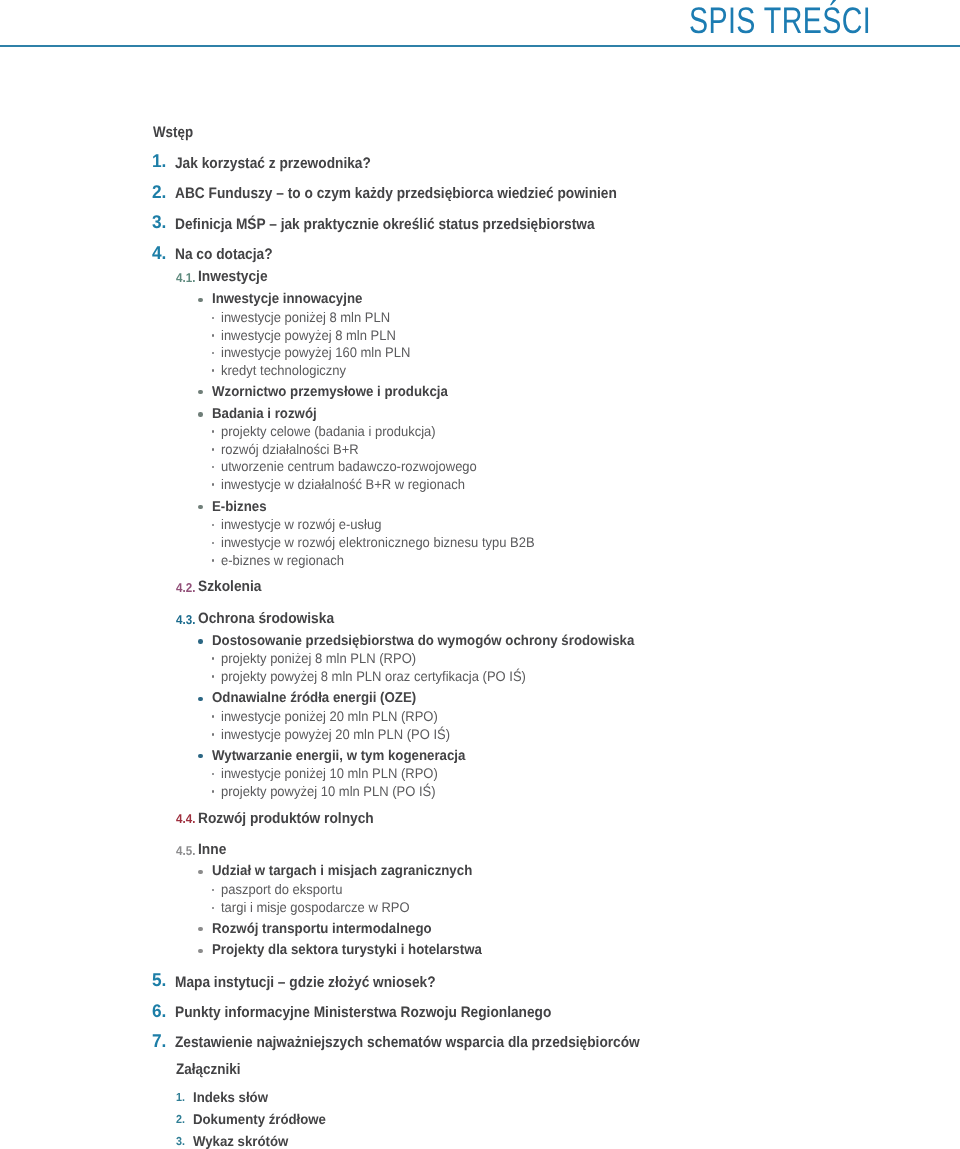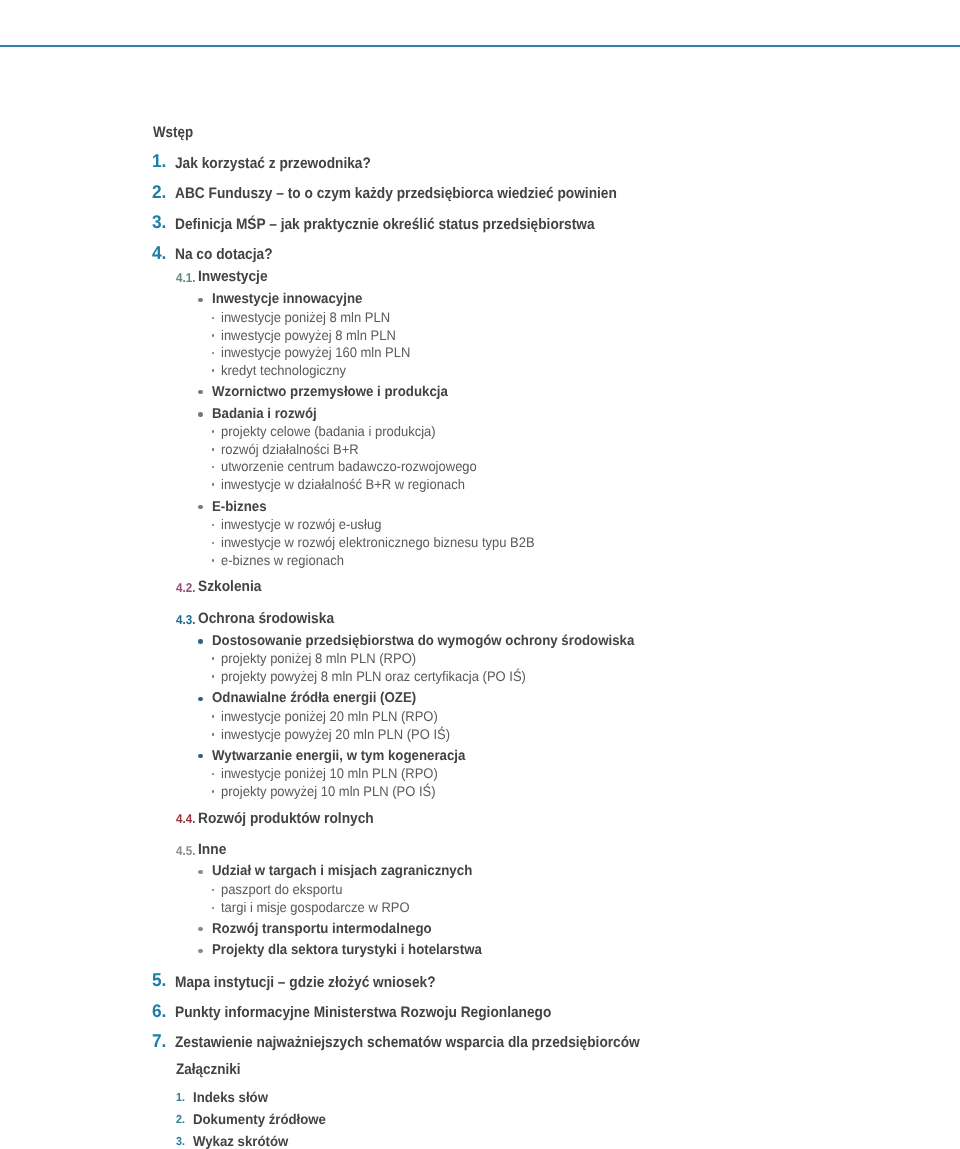--- a/index.html
+++ b/index.html
@@ -48,20 +48,23 @@
   .b2 .mdot{position:absolute; border-radius:50%; background:#a6a6a8; transform:none;}
 
   .ap .num{font-size:11.7px; color:#2e7d94; transform:scaleX(0.92);}
   .ap .txt{font-size:14.1px; transform:scaleX(0.938);}
   .zal .txt{font-size:15.1px; transform:scaleX(0.893);}
 </style>
 </head>
 <body>
 
 <div class="page">
+  <div class="hdr-wrap">
+    <div class="hdr-title">SPIS TREŚCI</div>
+  </div>
   <div class="hdr-rule"></div>
   <div id="toc">
       <div class="row plain" style="top: 0px; height: 137.1px;">
         <span class="txt" style="left: 153px; bottom: -3.51208px;">Wstęp</span>
       </div>
       <div class="row l1" style="top: 0px; height: 168px;">
         <span class="num" style="left: 152.4px; bottom: -4.23752px;">1.</span>
         <span class="txt" style="left: 175.1px; bottom: -3.51208px;">Jak korzystać z przewodnika?</span>
       </div>
       <div class="row l1" style="top: 0px; height: 198.7px;">

